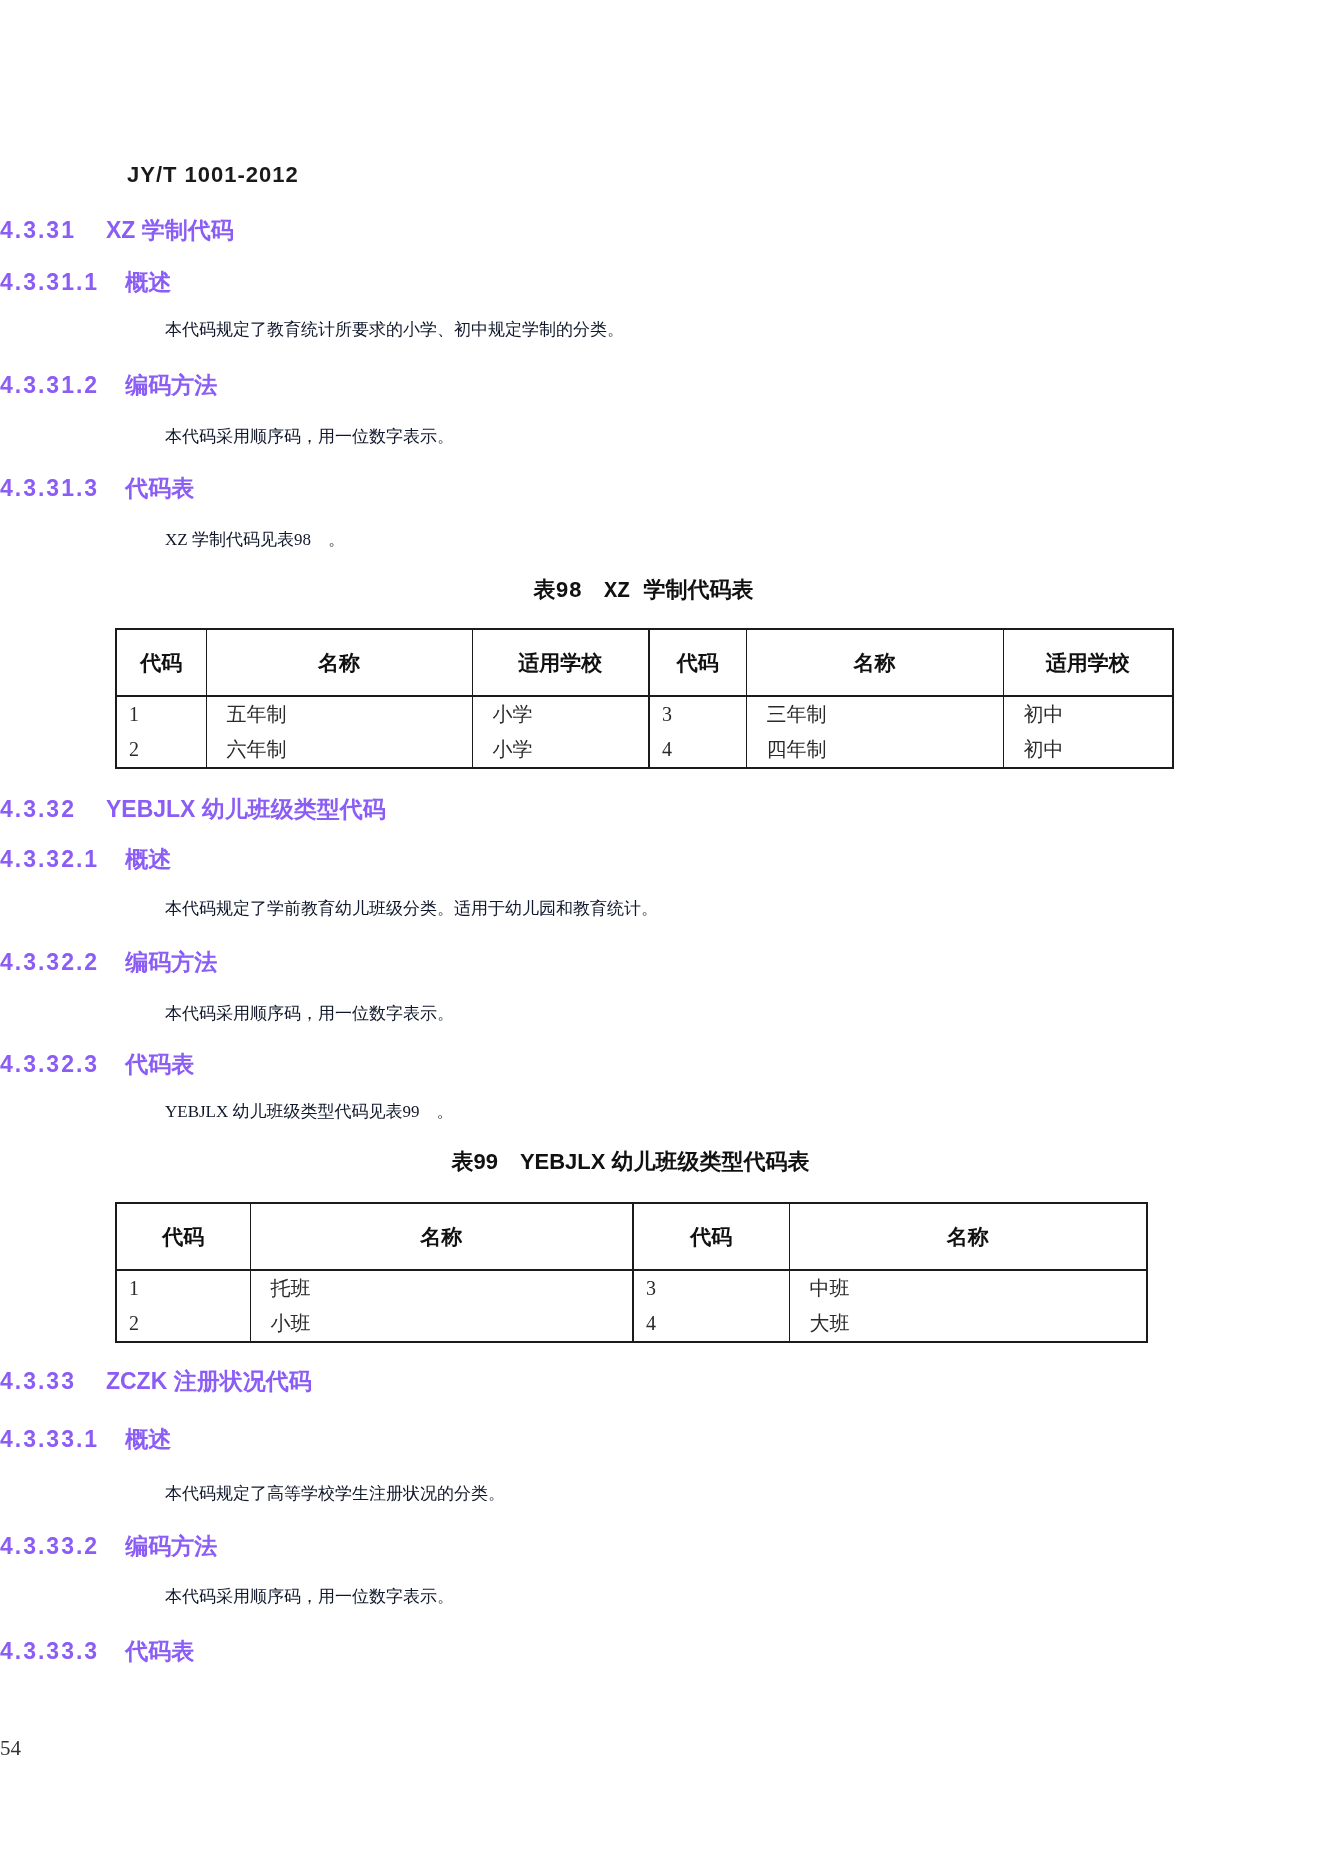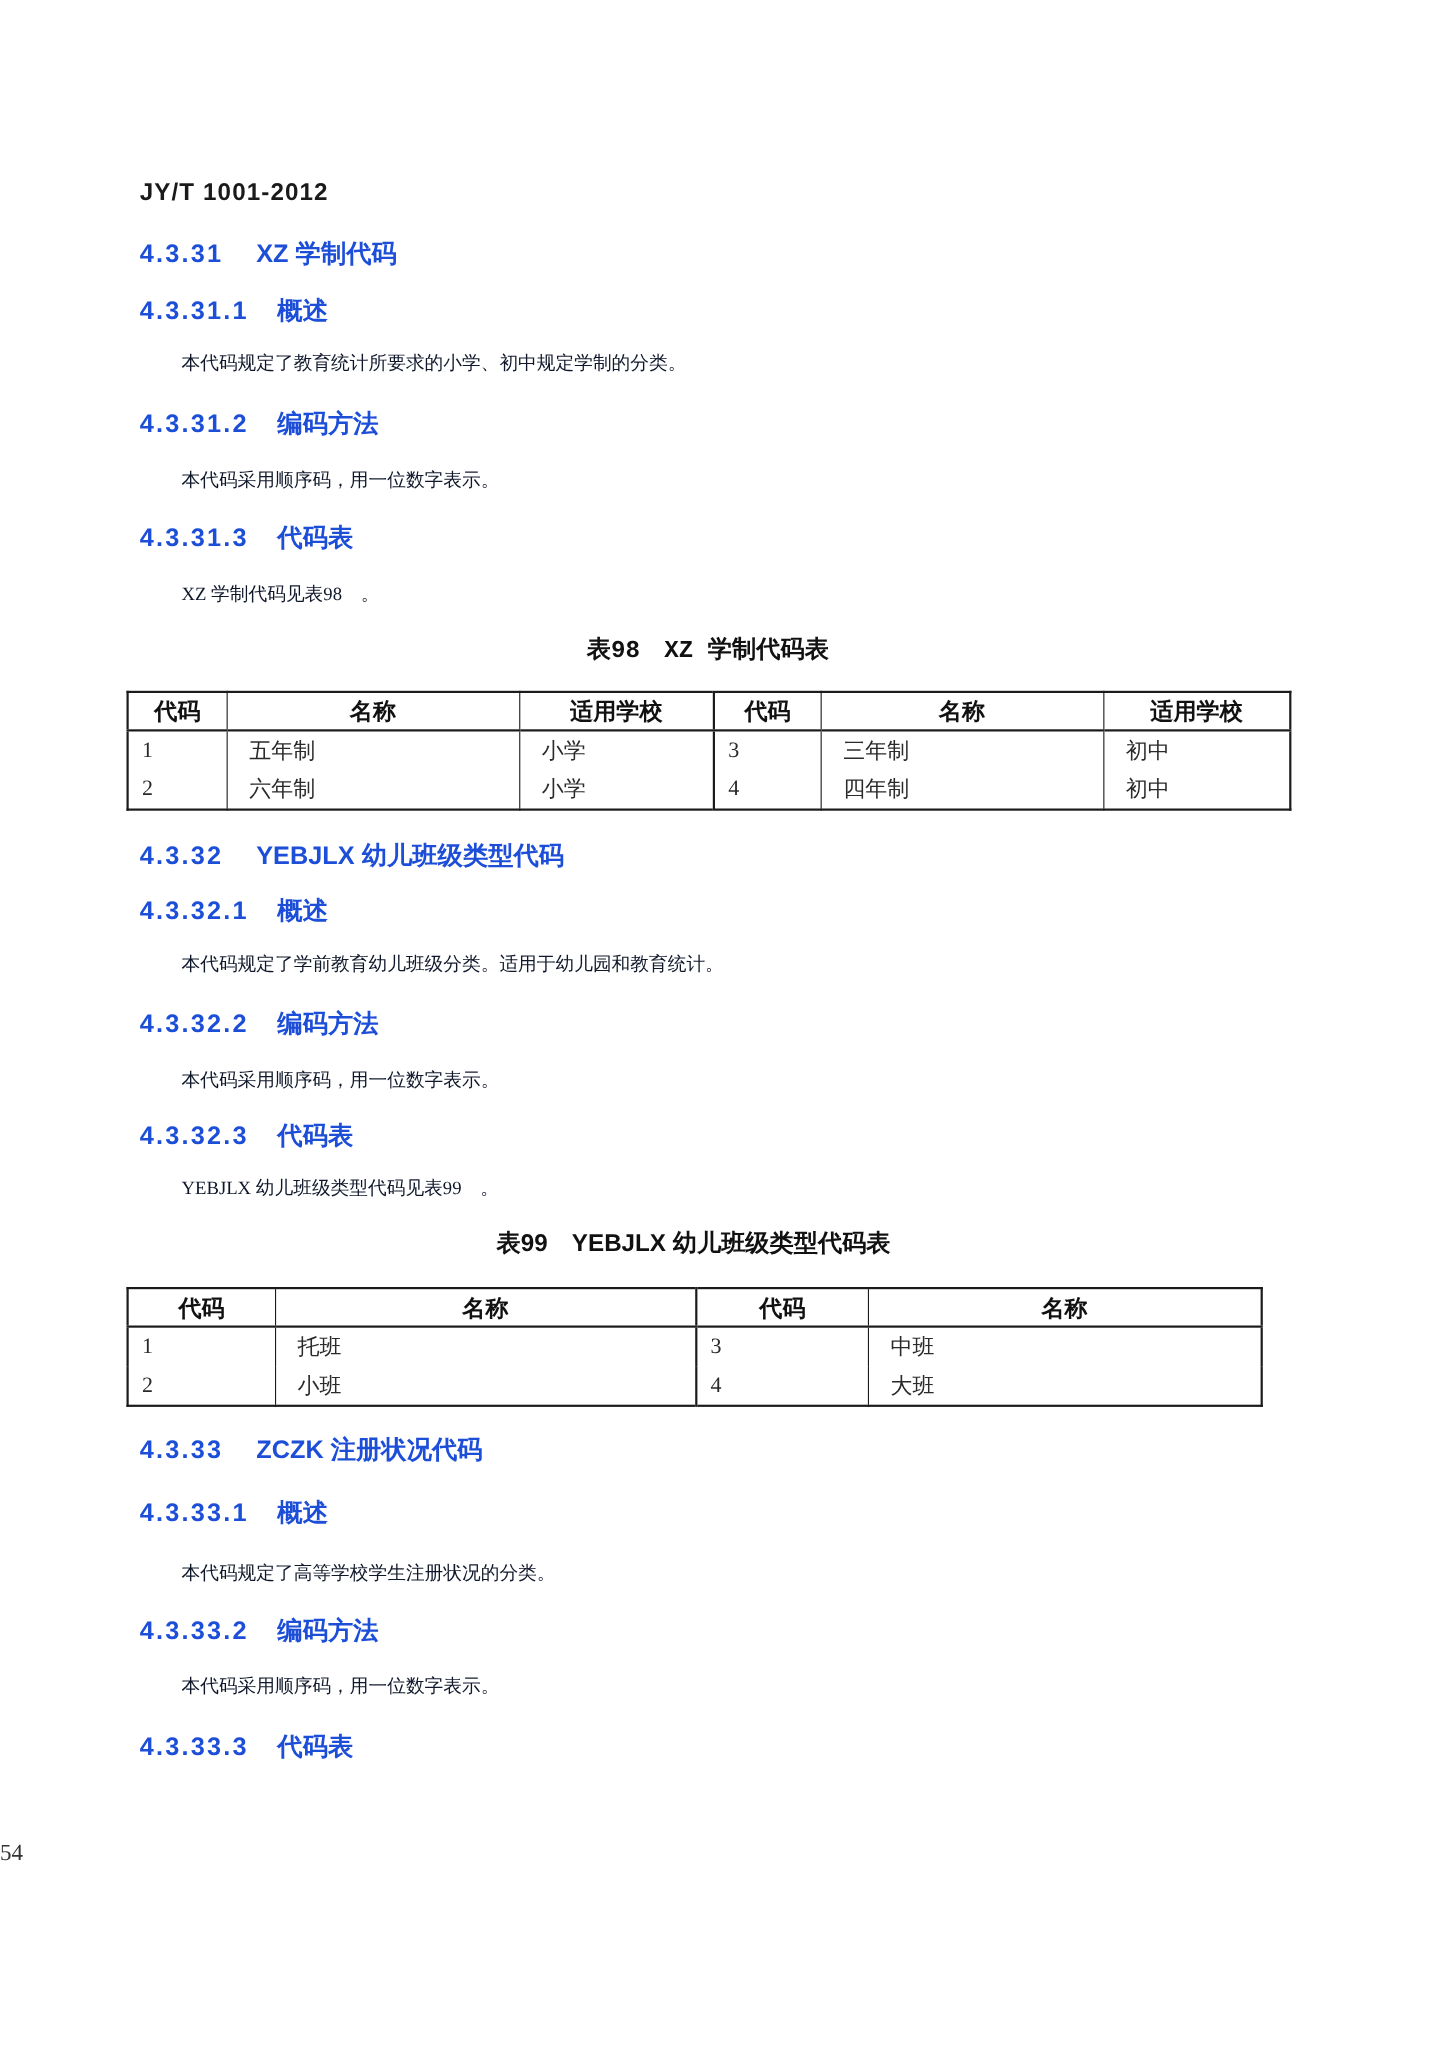--- a/index.html
+++ b/index.html
@@ -14,26 +14,25 @@
   .doc-code {
     margin: 160px 0 0 127px;
     font-family: "Liberation Sans", sans-serif;
     font-weight: 600;
     font-size: 22px;
     letter-spacing: 1px;
     line-height: 30px;
     color: #1a1a1a;
   }
   .hsec {
-    margin-left: 127px;
     font-family: "Liberation Sans", sans-serif;
     font-weight: bold;
     font-size: 23px;
     line-height: 30px;
-    color: #1d4ed8;
+    color: #8b5cf6;
   }
   .hnum { letter-spacing: 2px; margin-right: 30px; }
   .hnum-sub { letter-spacing: 2px; margin-right: 26px; }
   .para {
     margin-left: 165px;
     font-family: "Liberation Serif", serif;
     font-size: 17px;
     line-height: 30px;
     color: #0f172a;
   }
@@ -56,21 +55,21 @@
   }
   table.codes th {
     font-family: "Liberation Sans", sans-serif;
     font-weight: bold;
     font-size: 21px;
     color: #111;
     height: 33px;
     text-align: center;
     border-bottom: 2px solid #1b1b1b;
     border-left: 1px solid #1b1b1b;
-    padding: 0;
+    padding: 16px;
   }
   table.codes td {
     font-family: "Liberation Serif", serif;
     font-size: 20px;
     color: #2a2a2a;
     height: 35px;
     vertical-align: middle;
     border-left: 1px solid #1b1b1b;
     padding: 0 0 0 20px;
   }

